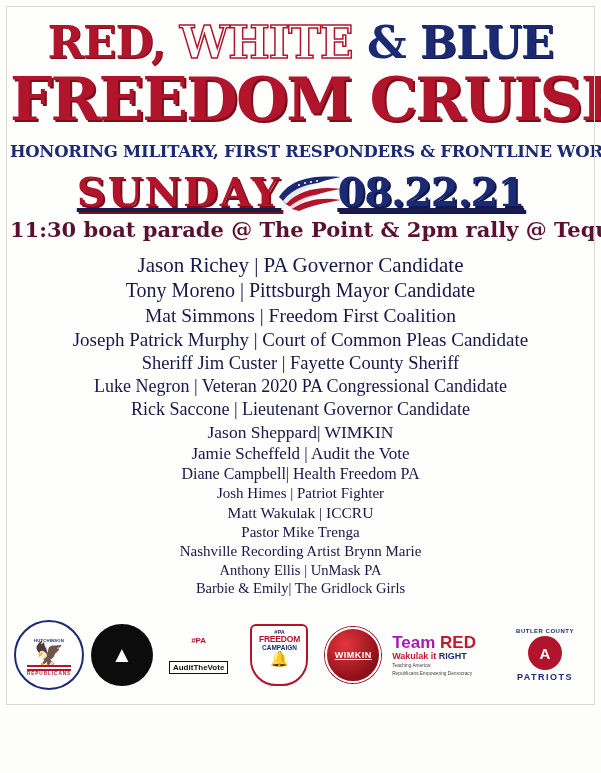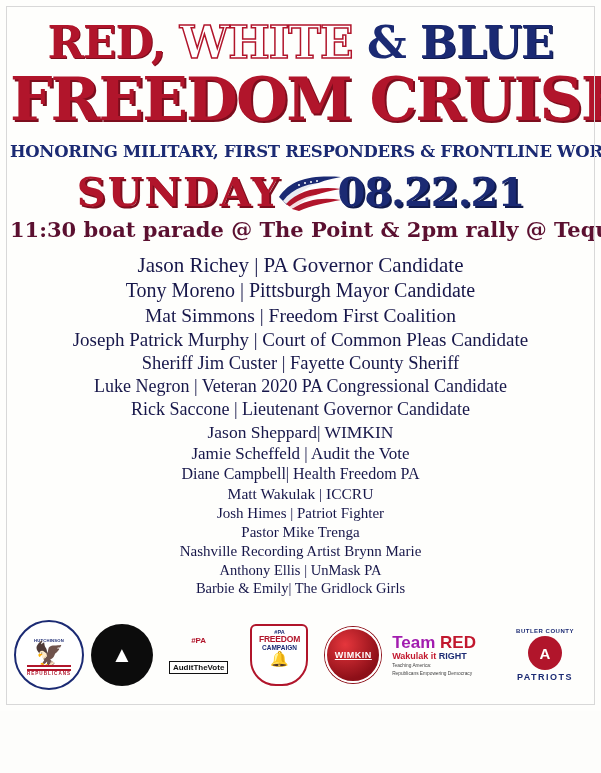--- a/index.html
+++ b/index.html
@@ -63,20 +63,21 @@
     white-space:nowrap;
   }
 
   .dateline{
     position:relative;
     display:flex;
     align-items:center;
     justify-content:center;
     margin-top:6px;
     height:48px;
+    text-decoration:underline;
   }
   .sunday{
     font-family:"DejaVu Serif", serif;
     font-weight:bold;
     font-size:40px;
     letter-spacing:2px;
     color:#b1152b;
     text-shadow:2px 2px 0 #7d0d1d;
   }
   .date{
@@ -239,22 +240,22 @@
     <div class="speaker" style="font-size:21px">Jason Richey | PA Governor Candidate</div>
     <div class="speaker" style="font-size:20px">Tony Moreno  | Pittsburgh Mayor Candidate</div>
     <div class="speaker" style="font-size:19.5px">Mat Simmons | Freedom First Coalition</div>
     <div class="speaker" style="font-size:19px">Joseph Patrick Murphy | Court of Common Pleas Candidate</div>
     <div class="speaker" style="font-size:18.5px">Sheriff Jim Custer | Fayette County Sheriff</div>
     <div class="speaker" style="font-size:18px">Luke Negron | Veteran 2020 PA     Congressional Candidate</div>
     <div class="speaker" style="font-size:18px">Rick Saccone | Lieutenant Governor Candidate</div>
     <div class="speaker" style="font-size:17.5px">Jason Sheppard| WIMKIN</div>
     <div class="speaker" style="font-size:17px">Jamie Scheffeld | Audit the Vote</div>
     <div class="speaker" style="font-size:16px">Diane Campbell| Health Freedom PA</div>
+    <div class="speaker" style="font-size:15px">Josh Himes | Patriot Fighter</div>
     <div class="speaker" style="font-size:15.5px">Matt Wakulak | ICCRU</div>
-    <div class="speaker" style="font-size:15px">Josh Himes | Patriot Fighter</div>
     <div class="speaker" style="font-size:15px">Pastor Mike Trenga</div>
     <div class="speaker" style="font-size:15px">Nashville Recording Artist Brynn Marie</div>
     <div class="speaker" style="font-size:14.5px">Anthony Ellis | UnMask PA</div>
     <div class="speaker" style="font-size:14.5px">Barbie &amp; Emily| The Gridlock Girls</div>
   </div>
 
   <div class="logos">
 
     <div class="logo l1">
       <div class="t">HUTCHINSON</div>

